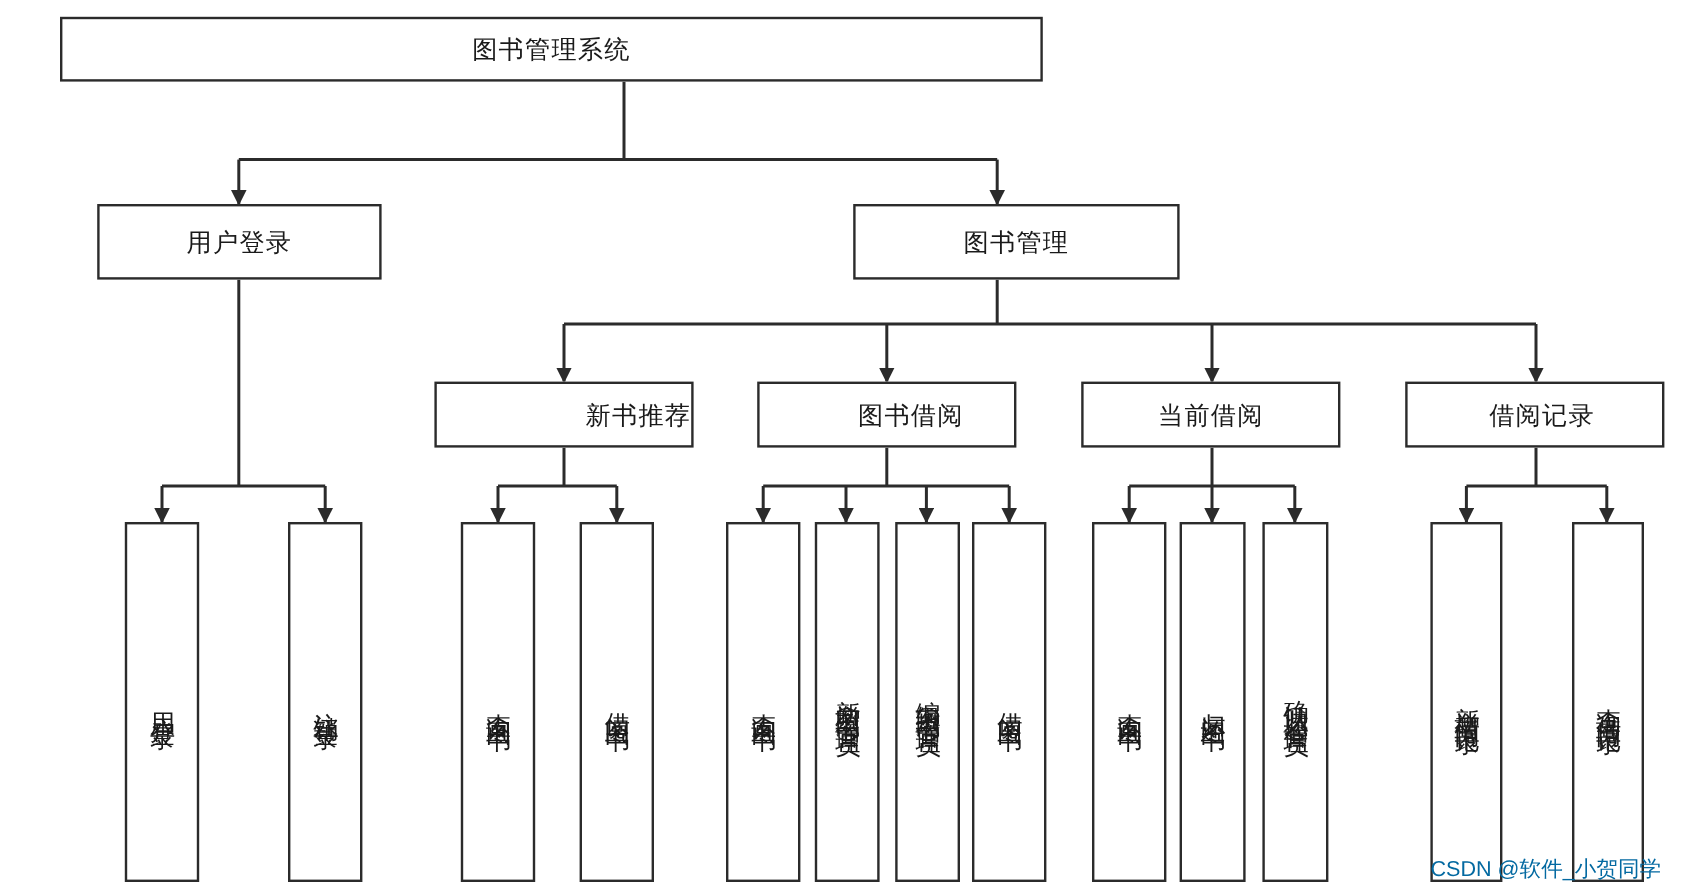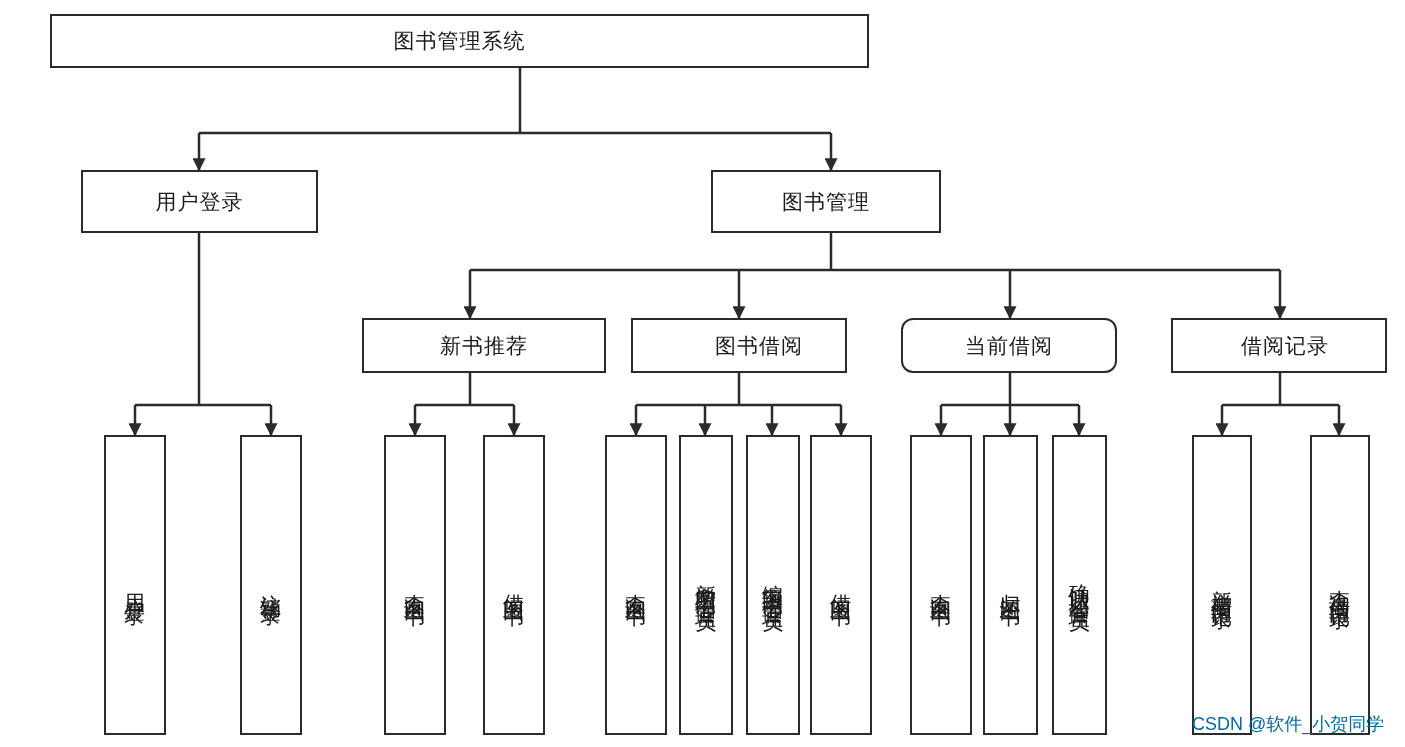--- a/index.html
+++ b/index.html
@@ -122,33 +122,33 @@
   </svg>
 
   <div class="node h" style="left:18px; top:14px; width:819px; height:54px;margin-left:32px;">
     <span class="label">图书管理系统</span>
   </div>
 
   <div class="node h" style="left:81px; top:170px; width:237px; height:63px;">
     <span class="label">用户登录</span>
   </div>
 
-  <div class="node h" style="left:711px; top:170px; width:230px; height:63px;">
+  <div class="node h" style="left:711px; top:170px; width:272px; height:63px;">
     <span class="label">图书管理</span>
   </div>
 
-  <div class="node h" style="left:362px; top:318px; width:244px; height:55px;">
+  <div class="node h" style="left:362px; top:318px; width:216px; height:55px;justify-content:flex-end;">
     <span class="label">新书推荐</span>
   </div>
 
   <div class="node h" style="left:631px; top:318px; width:216px; height:55px;padding-left:40px;">
     <span class="label">图书借阅</span>
   </div>
 
-  <div class="node h" style="left:901px; top:318px; width:216px; height:55px;border-radius:12px;">
+  <div class="node h" style="left:901px; top:318px; width:216px; height:55px;">
     <span class="label">当前借阅</span>
   </div>
 
   <div class="node h" style="left:1171px; top:318px; width:216px; height:55px;padding-left:12px;">
     <span class="label">借阅记录</span>
   </div>
 
   <div class="node v" style="left:104px; top:435px; width:62px; height:300px;">
     <span class="vtext">用户登录</span>
   </div>

